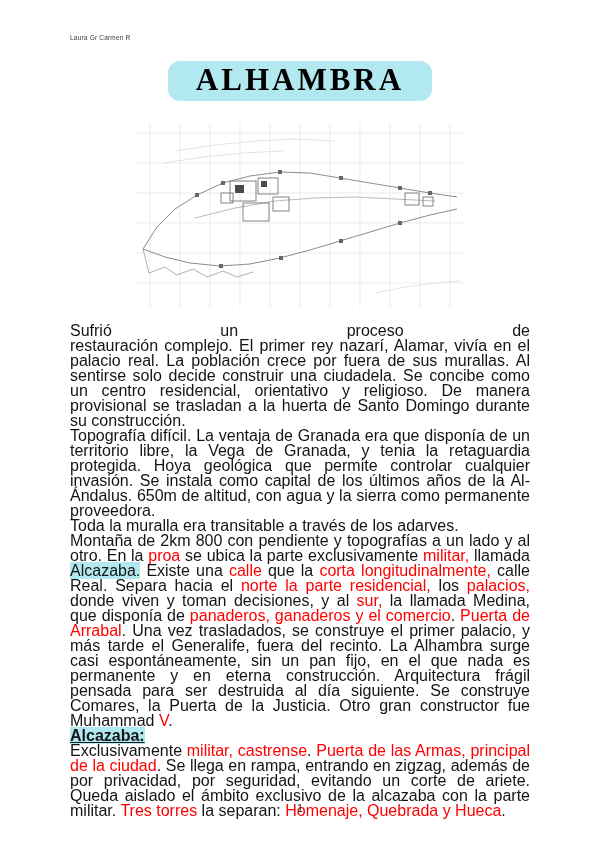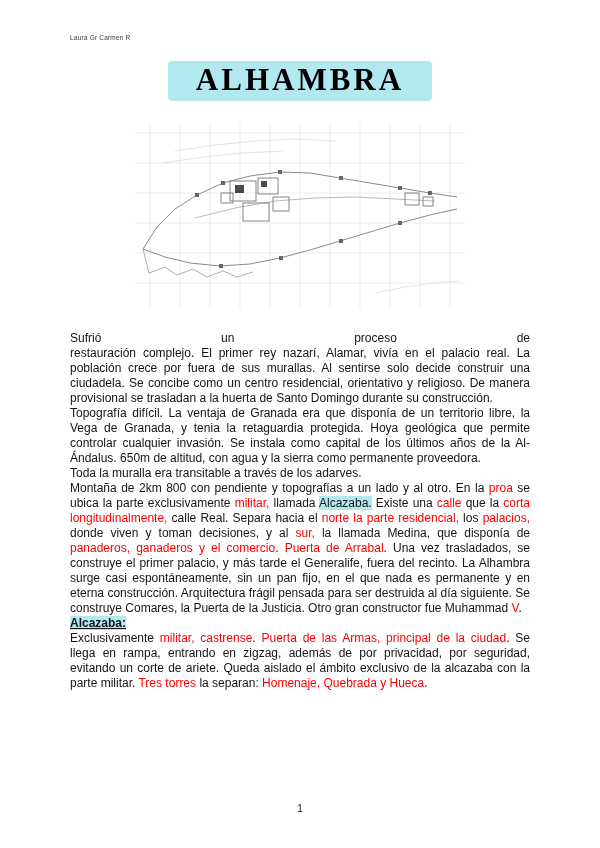--- a/index.html
+++ b/index.html
@@ -12,32 +12,32 @@
     padding:34px 70px 0 70px;
     font-family:"Liberation Sans", sans-serif;
     color:#141414;
     overflow:hidden;
   }
   .author{font-size:6.5px;color:#3a3a3a;letter-spacing:.2px;}
   .title-wrap{text-align:center;margin-top:20px;}
   .doc-title{
     display:inline-block;
     background:var(--highlight,#b2e9f0);
-    border-radius:4px;
+    border-radius:12px;
     padding:1px 28px 3px 28px;
     font-family:"Liberation Serif", serif;
     font-weight:bold;
     font-size:31px;
     letter-spacing:3px;
     color:#000;
   }
   .map-wrap{text-align:center;margin-top:22px;height:188px;}
   .content{
-    margin-top:20px;
-    font-size:12px;
+    margin-top:12px;
+    font-size:16px;
     line-height:15px;
     text-align:justify;
   }
   .content p, .content div{margin:0;}
   .line-just{text-align:justify;text-align-last:justify;}
   .gap{margin-top:15px;}
   .heading{font-weight:normal;}
   .heading2 .hl{font-weight:bold;text-decoration:underline;}
   .r{color:var(--accent-red,#fe0000);}
   .u{}

